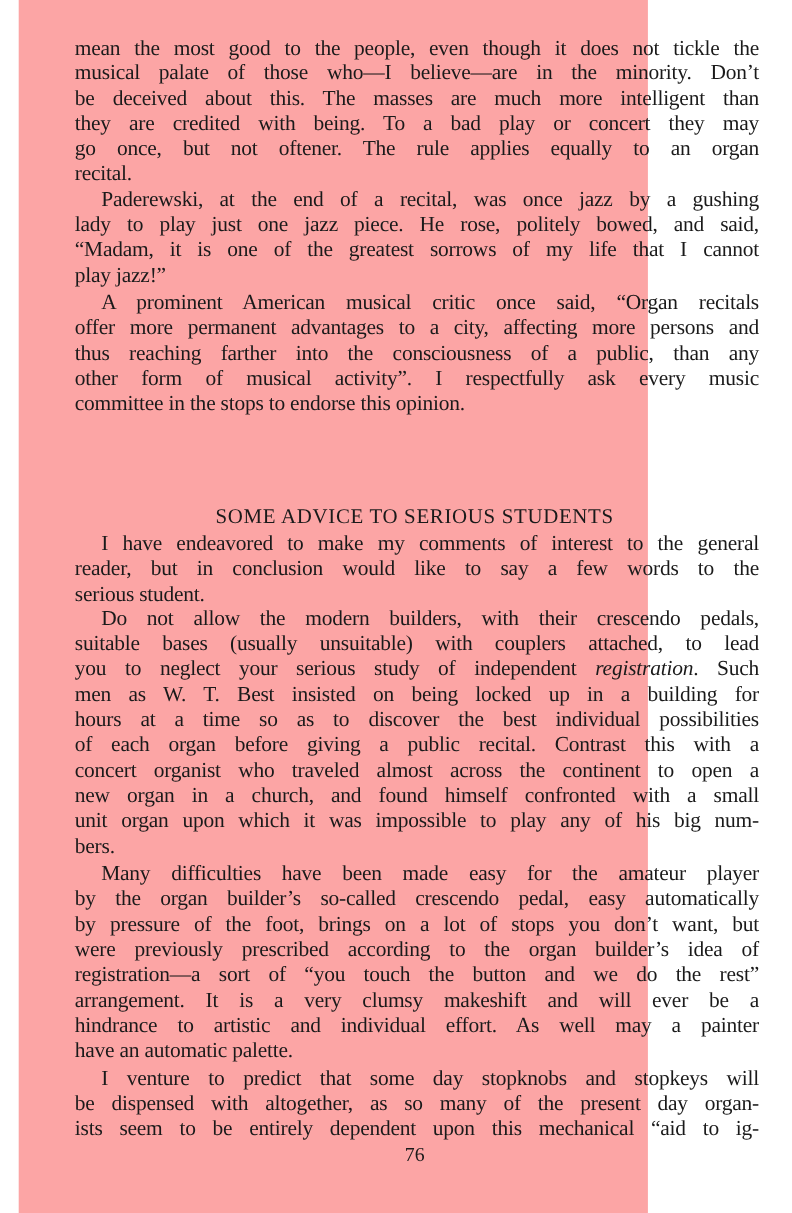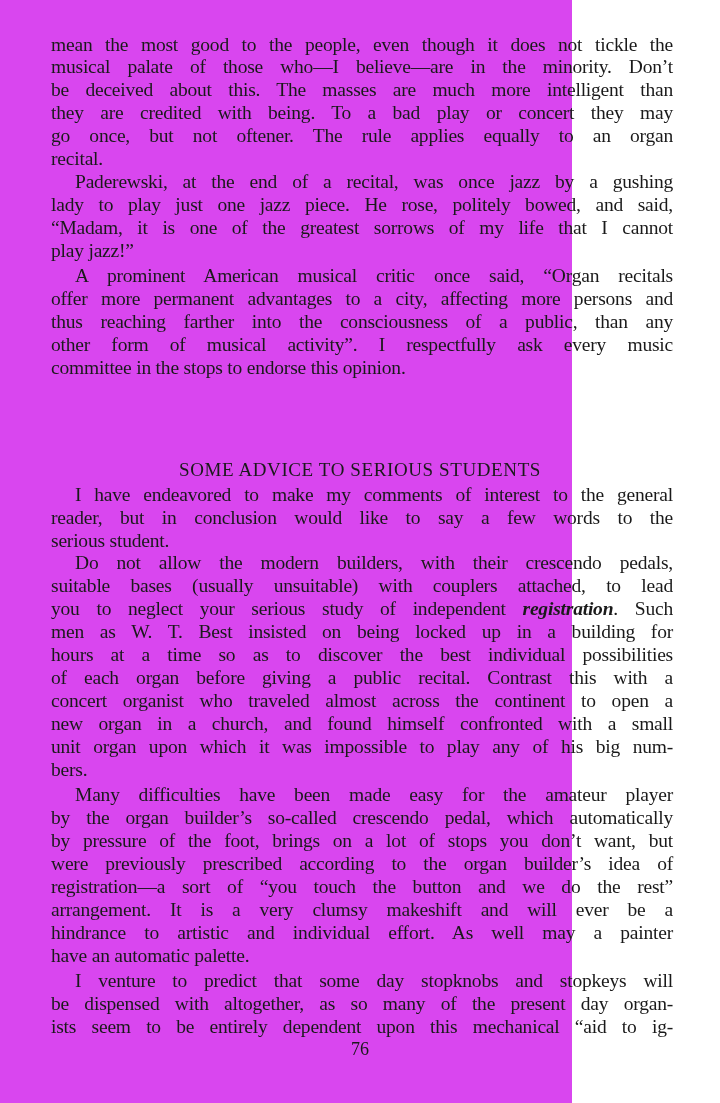--- a/index.html
+++ b/index.html
@@ -10,25 +10,25 @@
     body {
       width: 720px;
       height: 1103px;
       position: relative;
       overflow: hidden;
       font-family: "Liberation Serif", "DejaVu Serif", serif;
       color: #1a1a1a;
     }
     .page {
       position: absolute;
-      left: 0;
+      left: 17px;
       top: 0;
       width: 572px;
       height: 1103px;
-      background: #d946ef;
+      background: #fca5a5;
     }
     .line {
       position: absolute;
       left: 51px;
       width: 622px;
       font-size: 19.5px;
       line-height: 22px;
       height: 22px;
       white-space: nowrap;
       text-align: justify;
@@ -54,21 +54,21 @@
     }
     .page-number {
       position: absolute;
       left: 0;
       width: 720px;
       top: 1038px;
       text-align: center;
       font-size: 18px;
       line-height: 22px;
     }
-    em { font-style: italic; font-weight: bold; }
+    em { font-style: italic; }
   </style>
 </head>
 <body>
 
 <div class="page">
 
   <div>
     <div class="line" style="top:34px">mean the most good to the people, even though it does not tickle the</div>
     <div class="line" style="top:56px">musical palate of those who—I believe—are in the minority.  Don’t</div>
     <div class="line" style="top:79px">be deceived about this.  The masses are much more intelligent than</div>
@@ -110,21 +110,21 @@
     <div class="line" style="top:644px">hours at a time so as to discover the best individual possibilities</div>
     <div class="line" style="top:667px">of each organ before giving a public recital.  Contrast this with a</div>
     <div class="line" style="top:690px">concert organist who traveled almost across the continent to open a</div>
     <div class="line" style="top:713px">new organ in a church, and found himself confronted with a small</div>
     <div class="line" style="top:736px">unit organ upon which it was impossible to play any of his big num-</div>
     <div class="line last" style="top:759px">bers.</div>
   </div>
 
   <div>
     <div class="line indent" style="top:784px">Many difficulties have been made easy for the amateur player</div>
-    <div class="line" style="top:807px">by the organ builder’s so-called crescendo pedal, which automatically</div>
+    <div class="line" style="top:807px">by the organ builder’s so-called crescendo pedal, easy automatically</div>
     <div class="line" style="top:830px">by pressure of the foot, brings on a lot of stops you don’t want, but</div>
     <div class="line" style="top:853px">were previously prescribed according to the organ builder’s idea of</div>
     <div class="line" style="top:876px">registration—a sort of “you touch the button and we do the rest”</div>
     <div class="line" style="top:899px">arrangement.  It is a very clumsy makeshift and will ever be a</div>
     <div class="line" style="top:922px">hindrance to artistic and individual effort.  As well may a painter</div>
     <div class="line last" style="top:945px">have an automatic palette.</div>
   </div>
 
   <div>
     <div class="line indent" style="top:970px">I venture to predict that some day stopknobs and stopkeys will</div>

